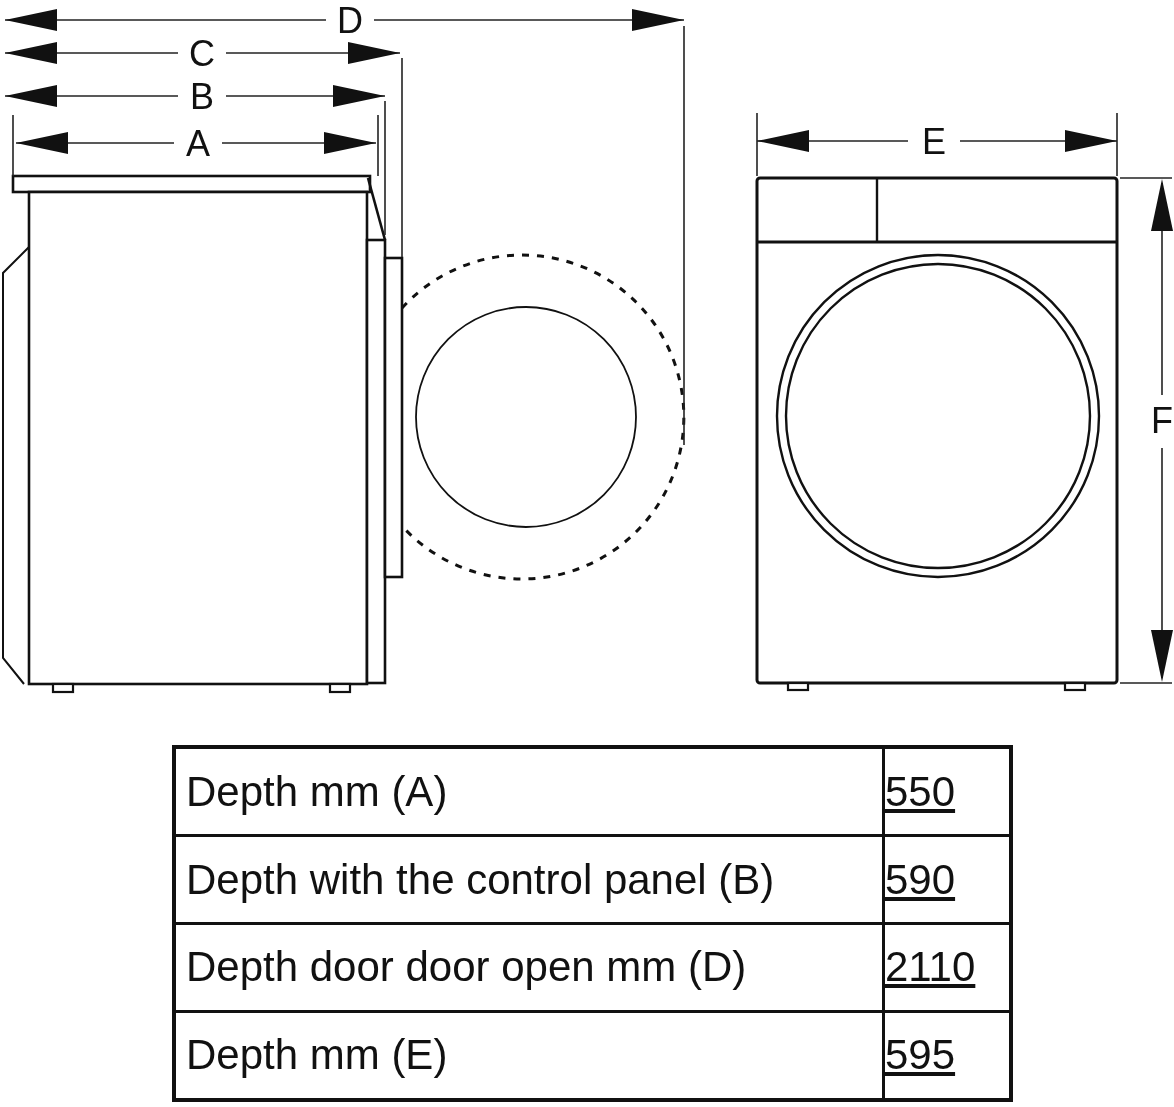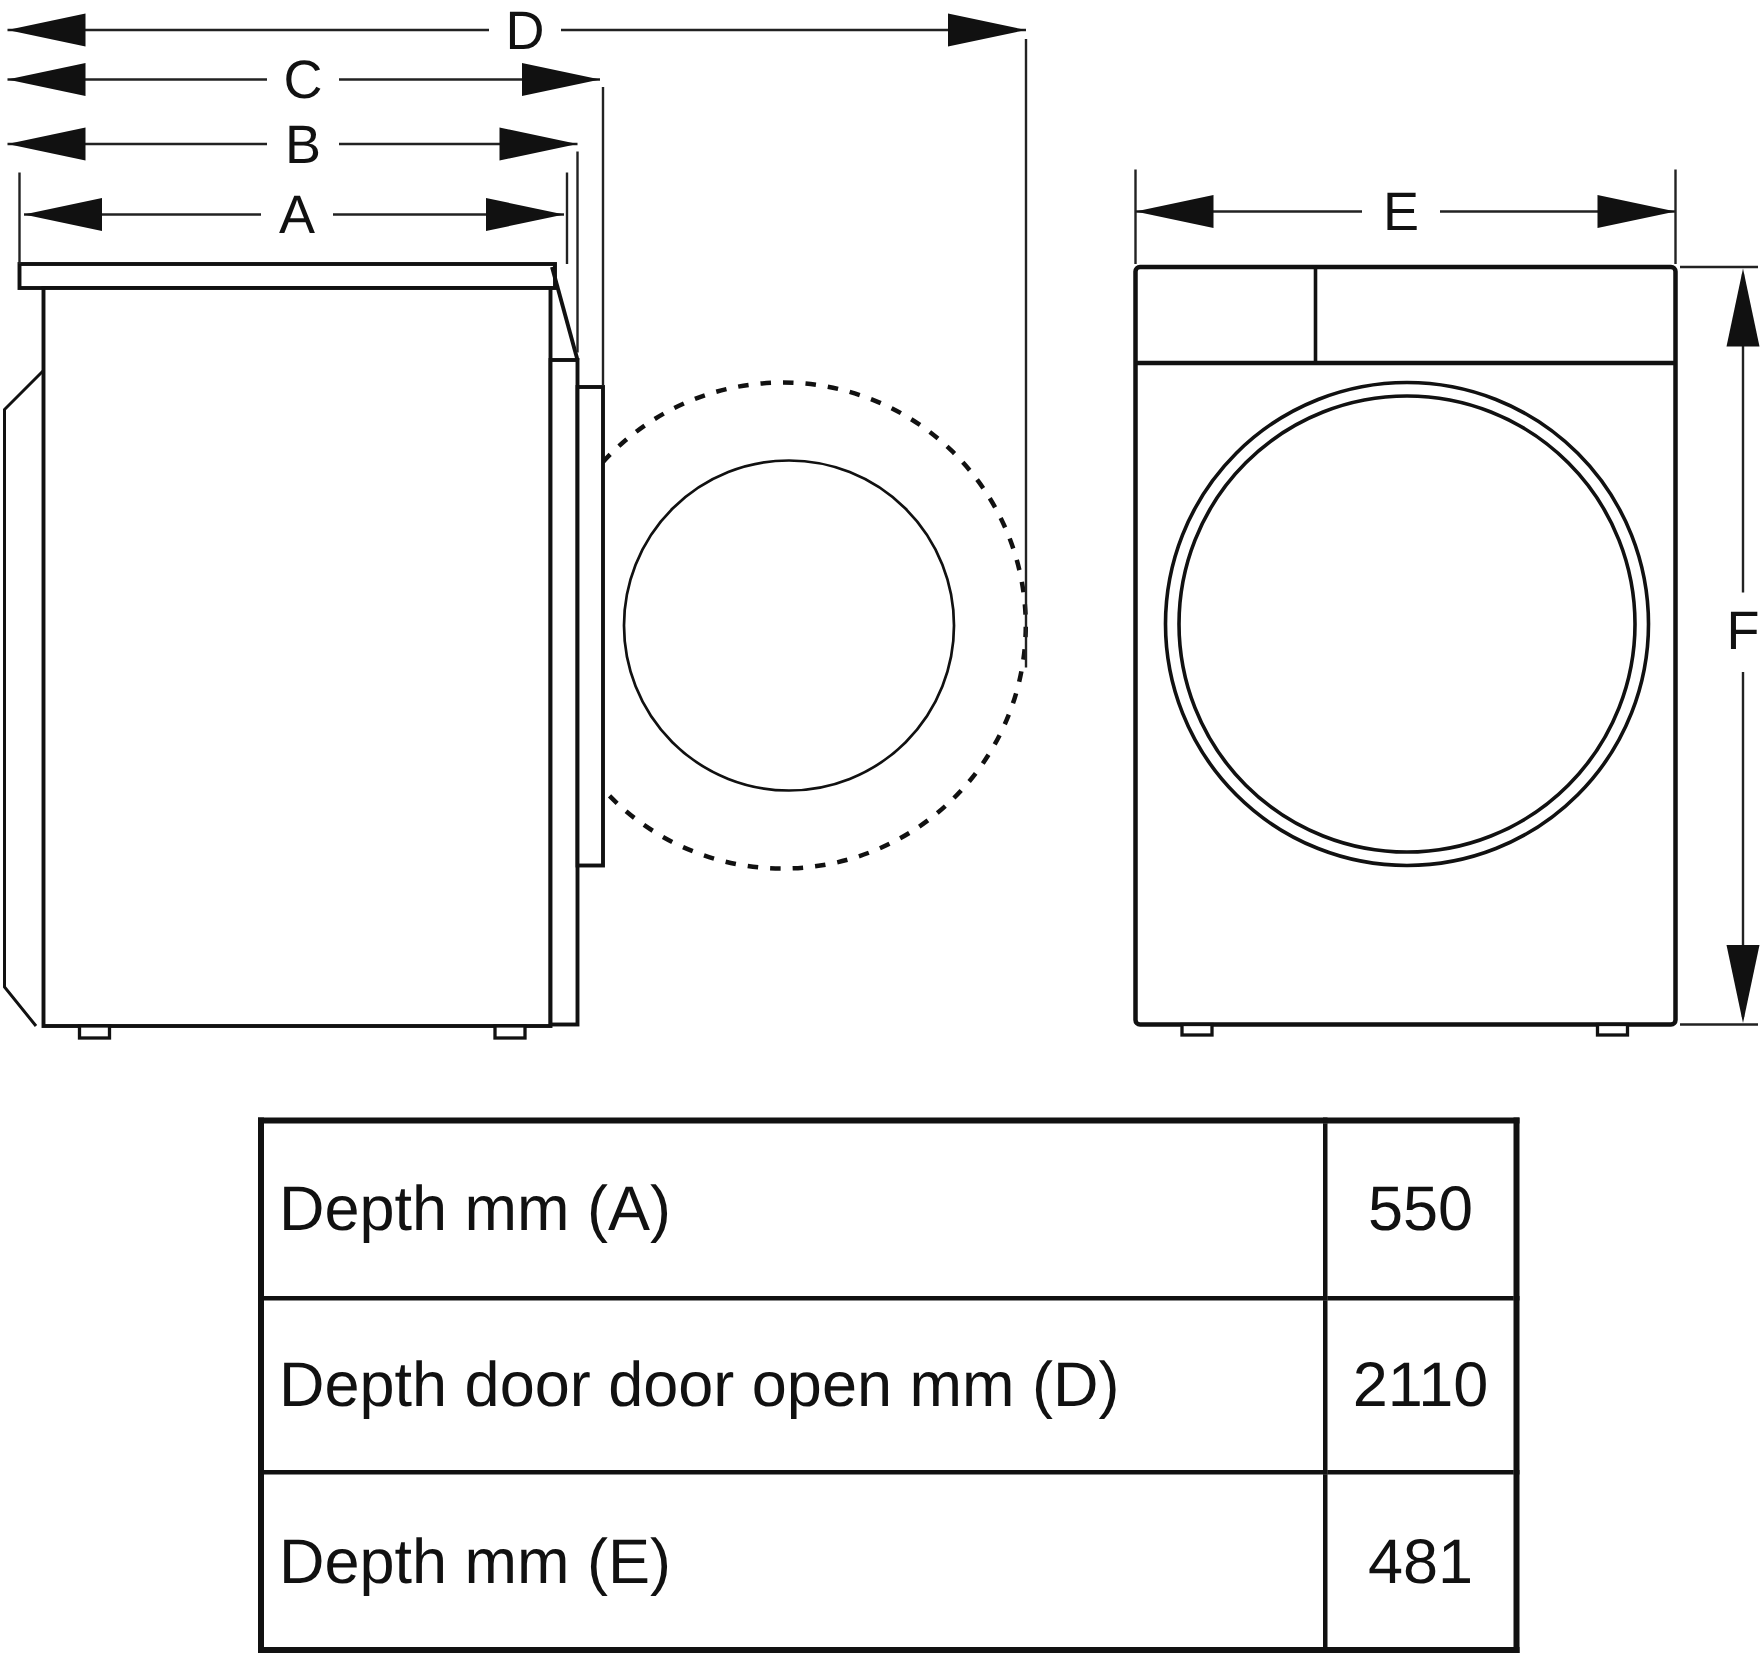--- a/index.html
+++ b/index.html
@@ -43,21 +43,21 @@
     vertical-align: middle;
     white-space: nowrap;
     overflow: hidden;
   }
   table.dims td.label {
     padding-left: 10px;
     text-align: left;
   }
   table.dims td.value {
     width: 124px;
-    text-align: center;
+    text-decoration: underline;
   }
 </style>
 </head>
 <body>
 
 <div id="stage">
 
   <svg id="drawing" width="1174" height="1107" viewBox="0 0 1174 1107">
 
     <g fill="none" stroke="#111111" stroke-width="2.6">
@@ -154,23 +154,27 @@
     </g>
   </svg>
 
   <table class="dims">
     <tbody>
       <tr>
         <td class="label">Depth mm (A)</td>
         <td class="value">550</td>
       </tr>
       <tr>
+        <td class="label">Depth with the control panel (B)</td>
+        <td class="value">590</td>
+      </tr>
+      <tr>
         <td class="label">Depth door door open mm (D)</td>
         <td class="value">2110</td>
       </tr>
       <tr>
         <td class="label">Depth mm (E)</td>
-        <td class="value">481</td>
+        <td class="value">595</td>
       </tr>
     </tbody>
   </table>
 
 </div>
 
 </body></html>

